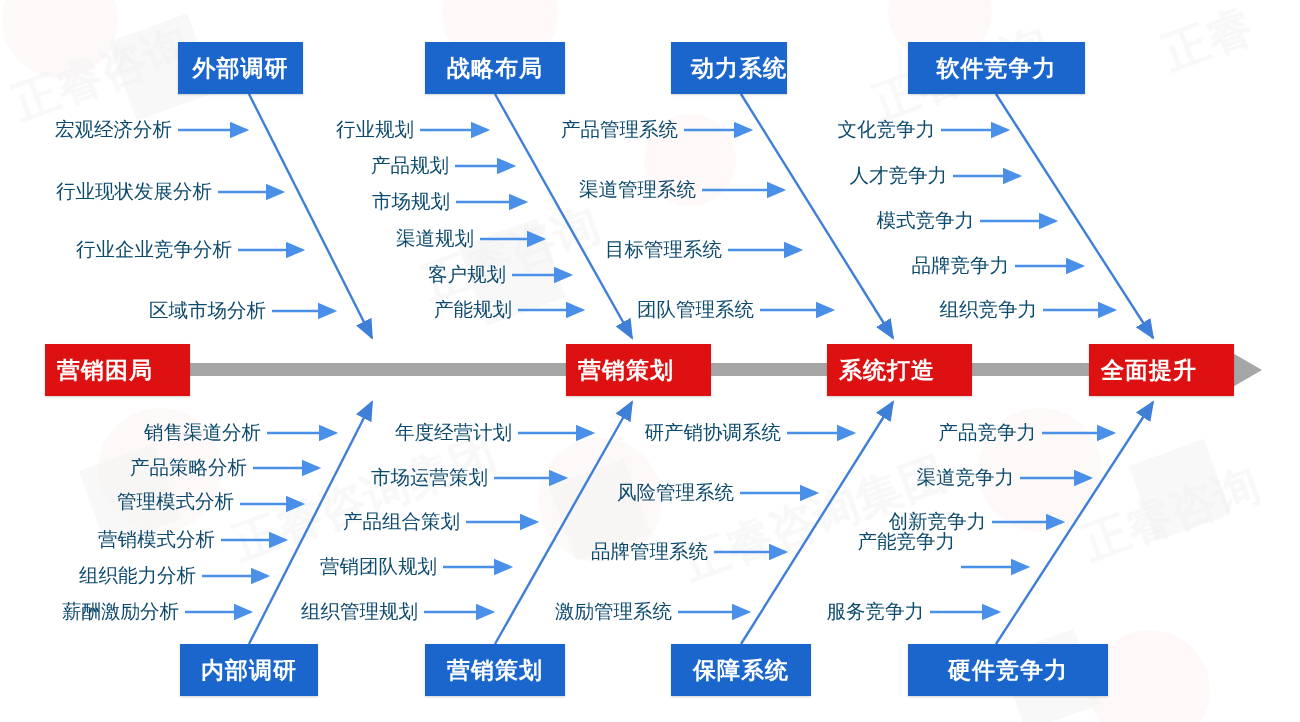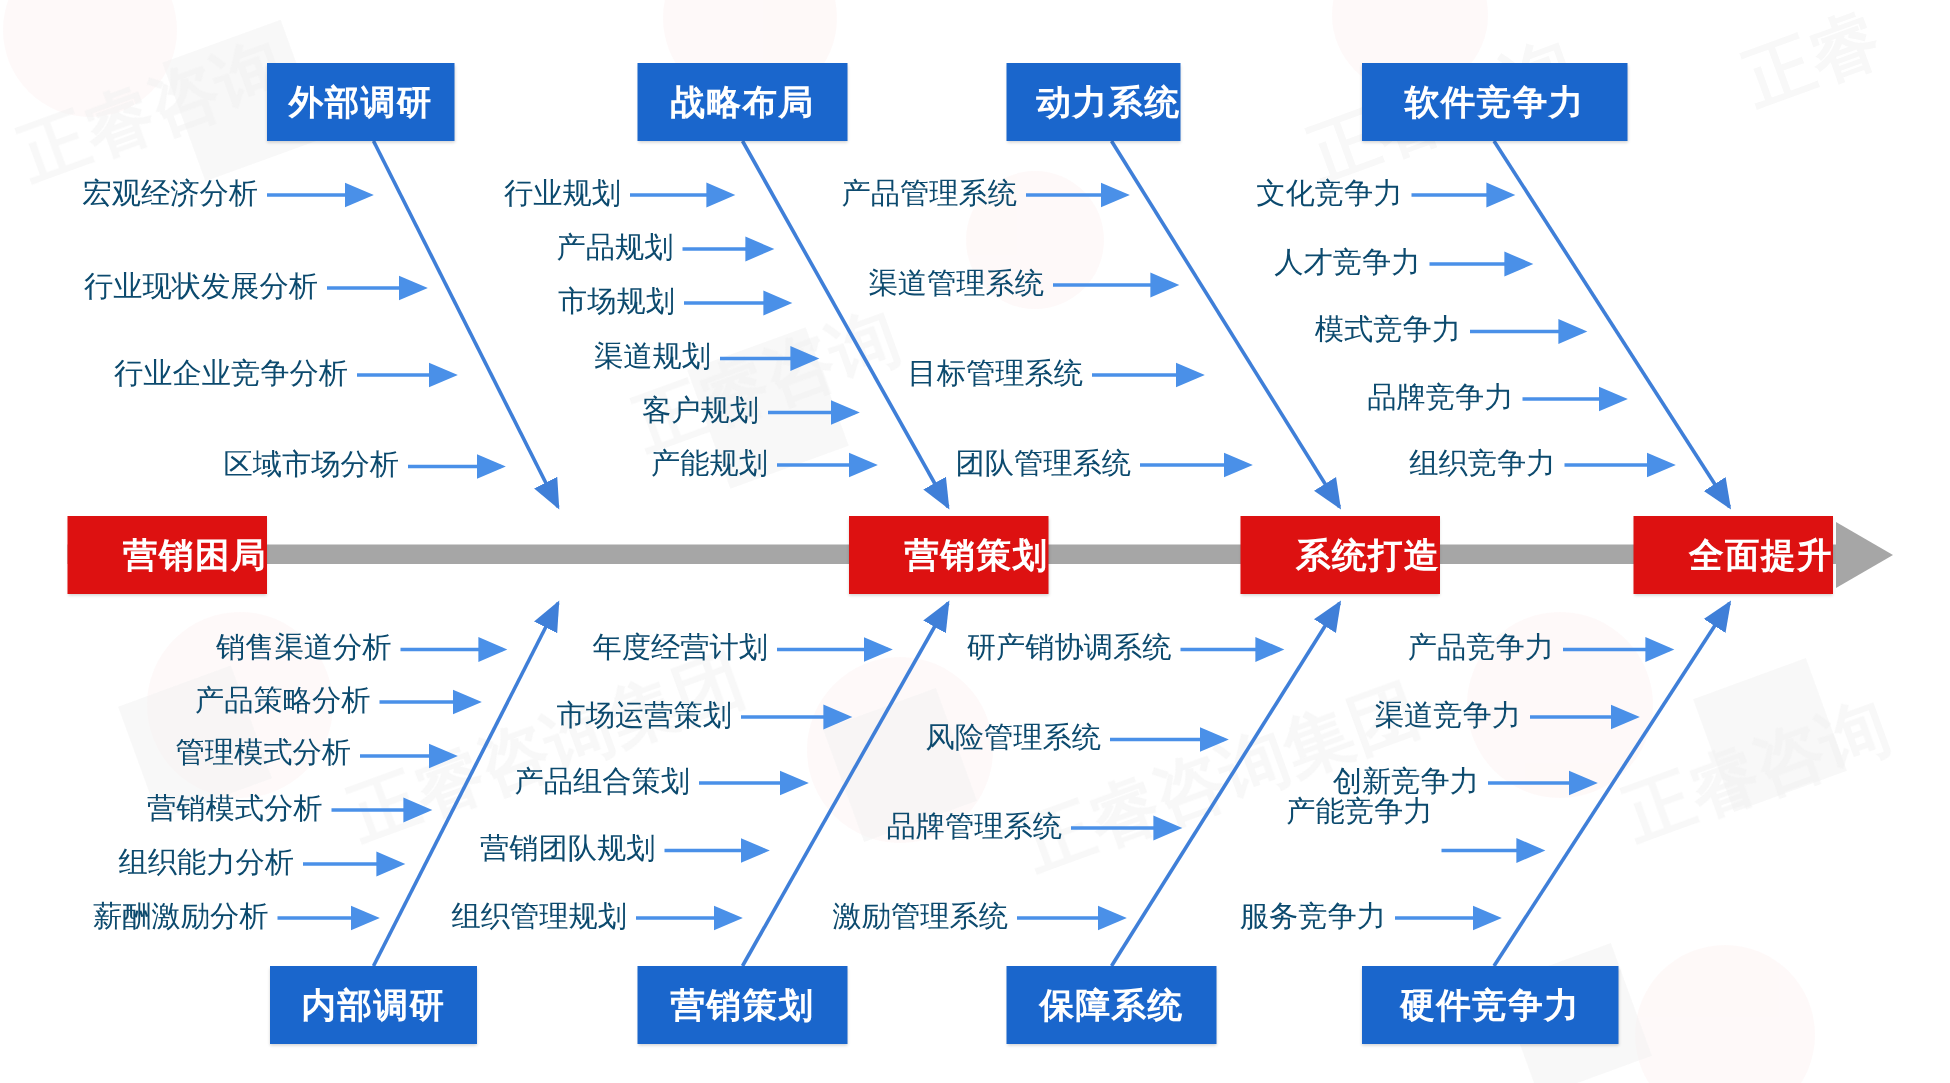--- a/index.html
+++ b/index.html
@@ -23,23 +23,24 @@
     display:flex;align-items:center;justify-content:center;
     box-shadow:0 1px 2px rgba(0,0,0,0.18);
   }
   .spinebox{
     position:absolute;
     background:#dd1111;
     color:#ffffff;
     font-weight:bold;
     font-size:23px;
     letter-spacing:1px;
-    display:flex;align-items:center;justify-content:flex-end;
+    display:flex;align-items:center;justify-content:flex-start;
     box-shadow:0 1px 2px rgba(0,0,0,0.18);
     z-index:6;
+    padding-left:12px;
   }
   .leaf{
     position:absolute;
     color:#0c4a6e;
     font-size:19.5px;
     white-space:nowrap;
     line-height:1;
   }
   .leaf.r{transform:translateY(-50%);text-align:right;}
 </style>
@@ -176,21 +177,21 @@
 
   <div class="bonebox" style="left:180px;top:644px;width:138px;height:52px;">
     <span>内部调研</span>
   </div>
   <div class="bonebox" style="left:425px;top:644px;width:140px;height:52px;">
     <span>营销策划</span>
   </div>
   <div class="bonebox" style="left:671px;top:644px;width:140px;height:52px;">
     <span>保障系统</span>
   </div>
-  <div class="bonebox" style="left:908px;top:644px;width:171px;height:52px;">
+  <div class="bonebox" style="left:908px;top:644px;width:200px;height:52px;">
     <span>硬件竞争力</span>
   </div>
 
   <div class="spinebox" style="left:45px;top:344px;width:133px;height:52px;">
     <span>营销困局</span>
   </div>
   <div class="spinebox" style="left:566px;top:344px;width:133px;height:52px;">
     <span>营销策划</span>
   </div>
   <div class="spinebox" style="left:827px;top:344px;width:133px;height:52px;">

